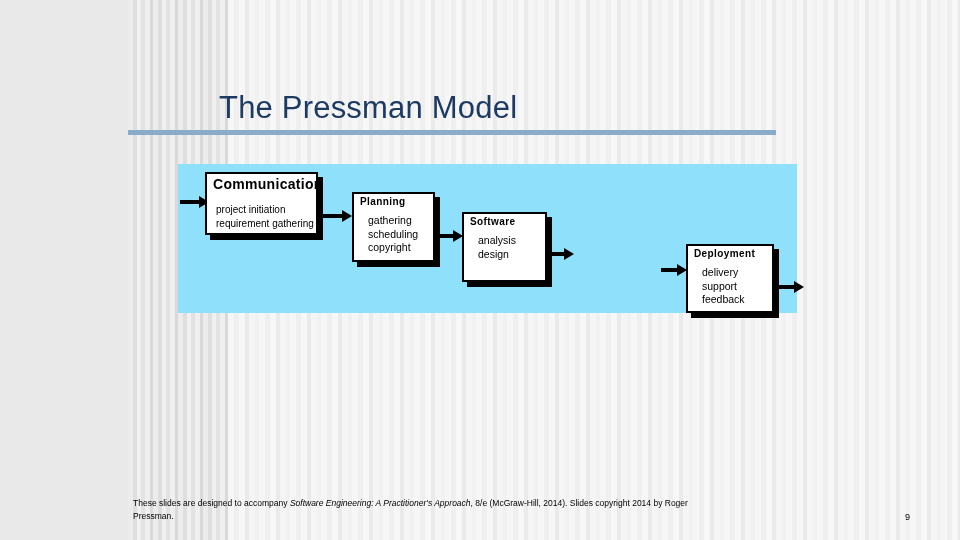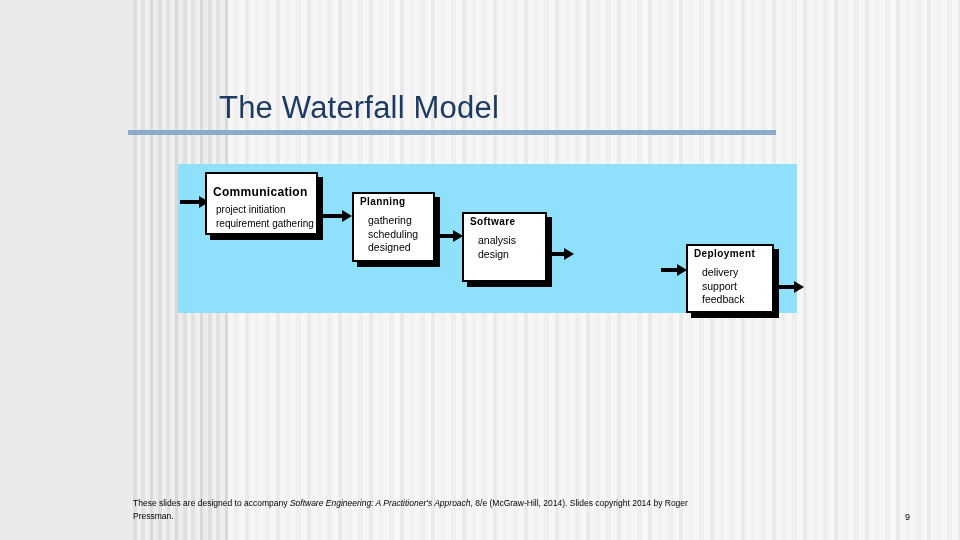--- a/index.html
+++ b/index.html
@@ -111,21 +111,21 @@
     top: 20px;
     font-size: 10.5px;
     line-height: 13.5px;
     color: #000000;
     white-space: nowrap;
   }
   .pbox .plist div { white-space: nowrap; }
 
   
   #box-communication { left: 27px;  top: 8px;   width: 113px; height: 63px; }
-  #box-communication .ptitle { font-size: 12px; letter-spacing: 0.3px; margin-top: 9px; }
+  #box-communication .ptitle { font-size: 14px; letter-spacing: 0.3px; }
   #box-communication .plist  { left: 9px; top: 21px; font-size: 10px; line-height: 14px; margin-top: 8px; }
 
   #box-planning      { left: 174px; top: 28px;  width: 83px;  height: 70px; }
   #box-modeling      { left: 284px; top: 48px;  width: 85px;  height: 70px; }
   #box-construction  { left: 395px; top: 64px;  width: 85px;  height: 69px; }
   #box-deployment    { left: 508px; top: 80px;  width: 88px;  height: 69px; }
 
   
   .arrow {
     position: absolute;
@@ -170,21 +170,21 @@
 </style>
 </head>
 <body>
 
 <div id="slide">
 
   <div class="bg-left"></div>
   <div class="bg-mid"></div>
   <div class="bg-right"></div>
 
-  <div id="title">The Waterfall Model</div>
+  <div id="title">The Pressman Model</div>
   <div id="title-rule"></div>
 
   <div id="diagram">
 
     <div class="arrow" id="arrow-in"></div>
 
     <div class="pbox" id="box-communication">
       <div class="ptitle">Communication</div>
       <div class="plist">
         <div>project  initiation</div>
@@ -192,21 +192,21 @@
       </div>
     </div>
 
     <div class="arrow" id="arrow-1"></div>
 
     <div class="pbox" id="box-planning">
       <div class="ptitle">Planning</div>
       <div class="plist">
         <div>gathering</div>
         <div>scheduling</div>
-        <div>designed</div>
+        <div>copyright</div>
       </div>
     </div>
 
     <div class="arrow" id="arrow-2"></div>
 
     <div class="pbox" id="box-modeling">
       <div class="ptitle">Software</div>
       <div class="plist">
         <div>analysis</div>
         <div>design</div>

